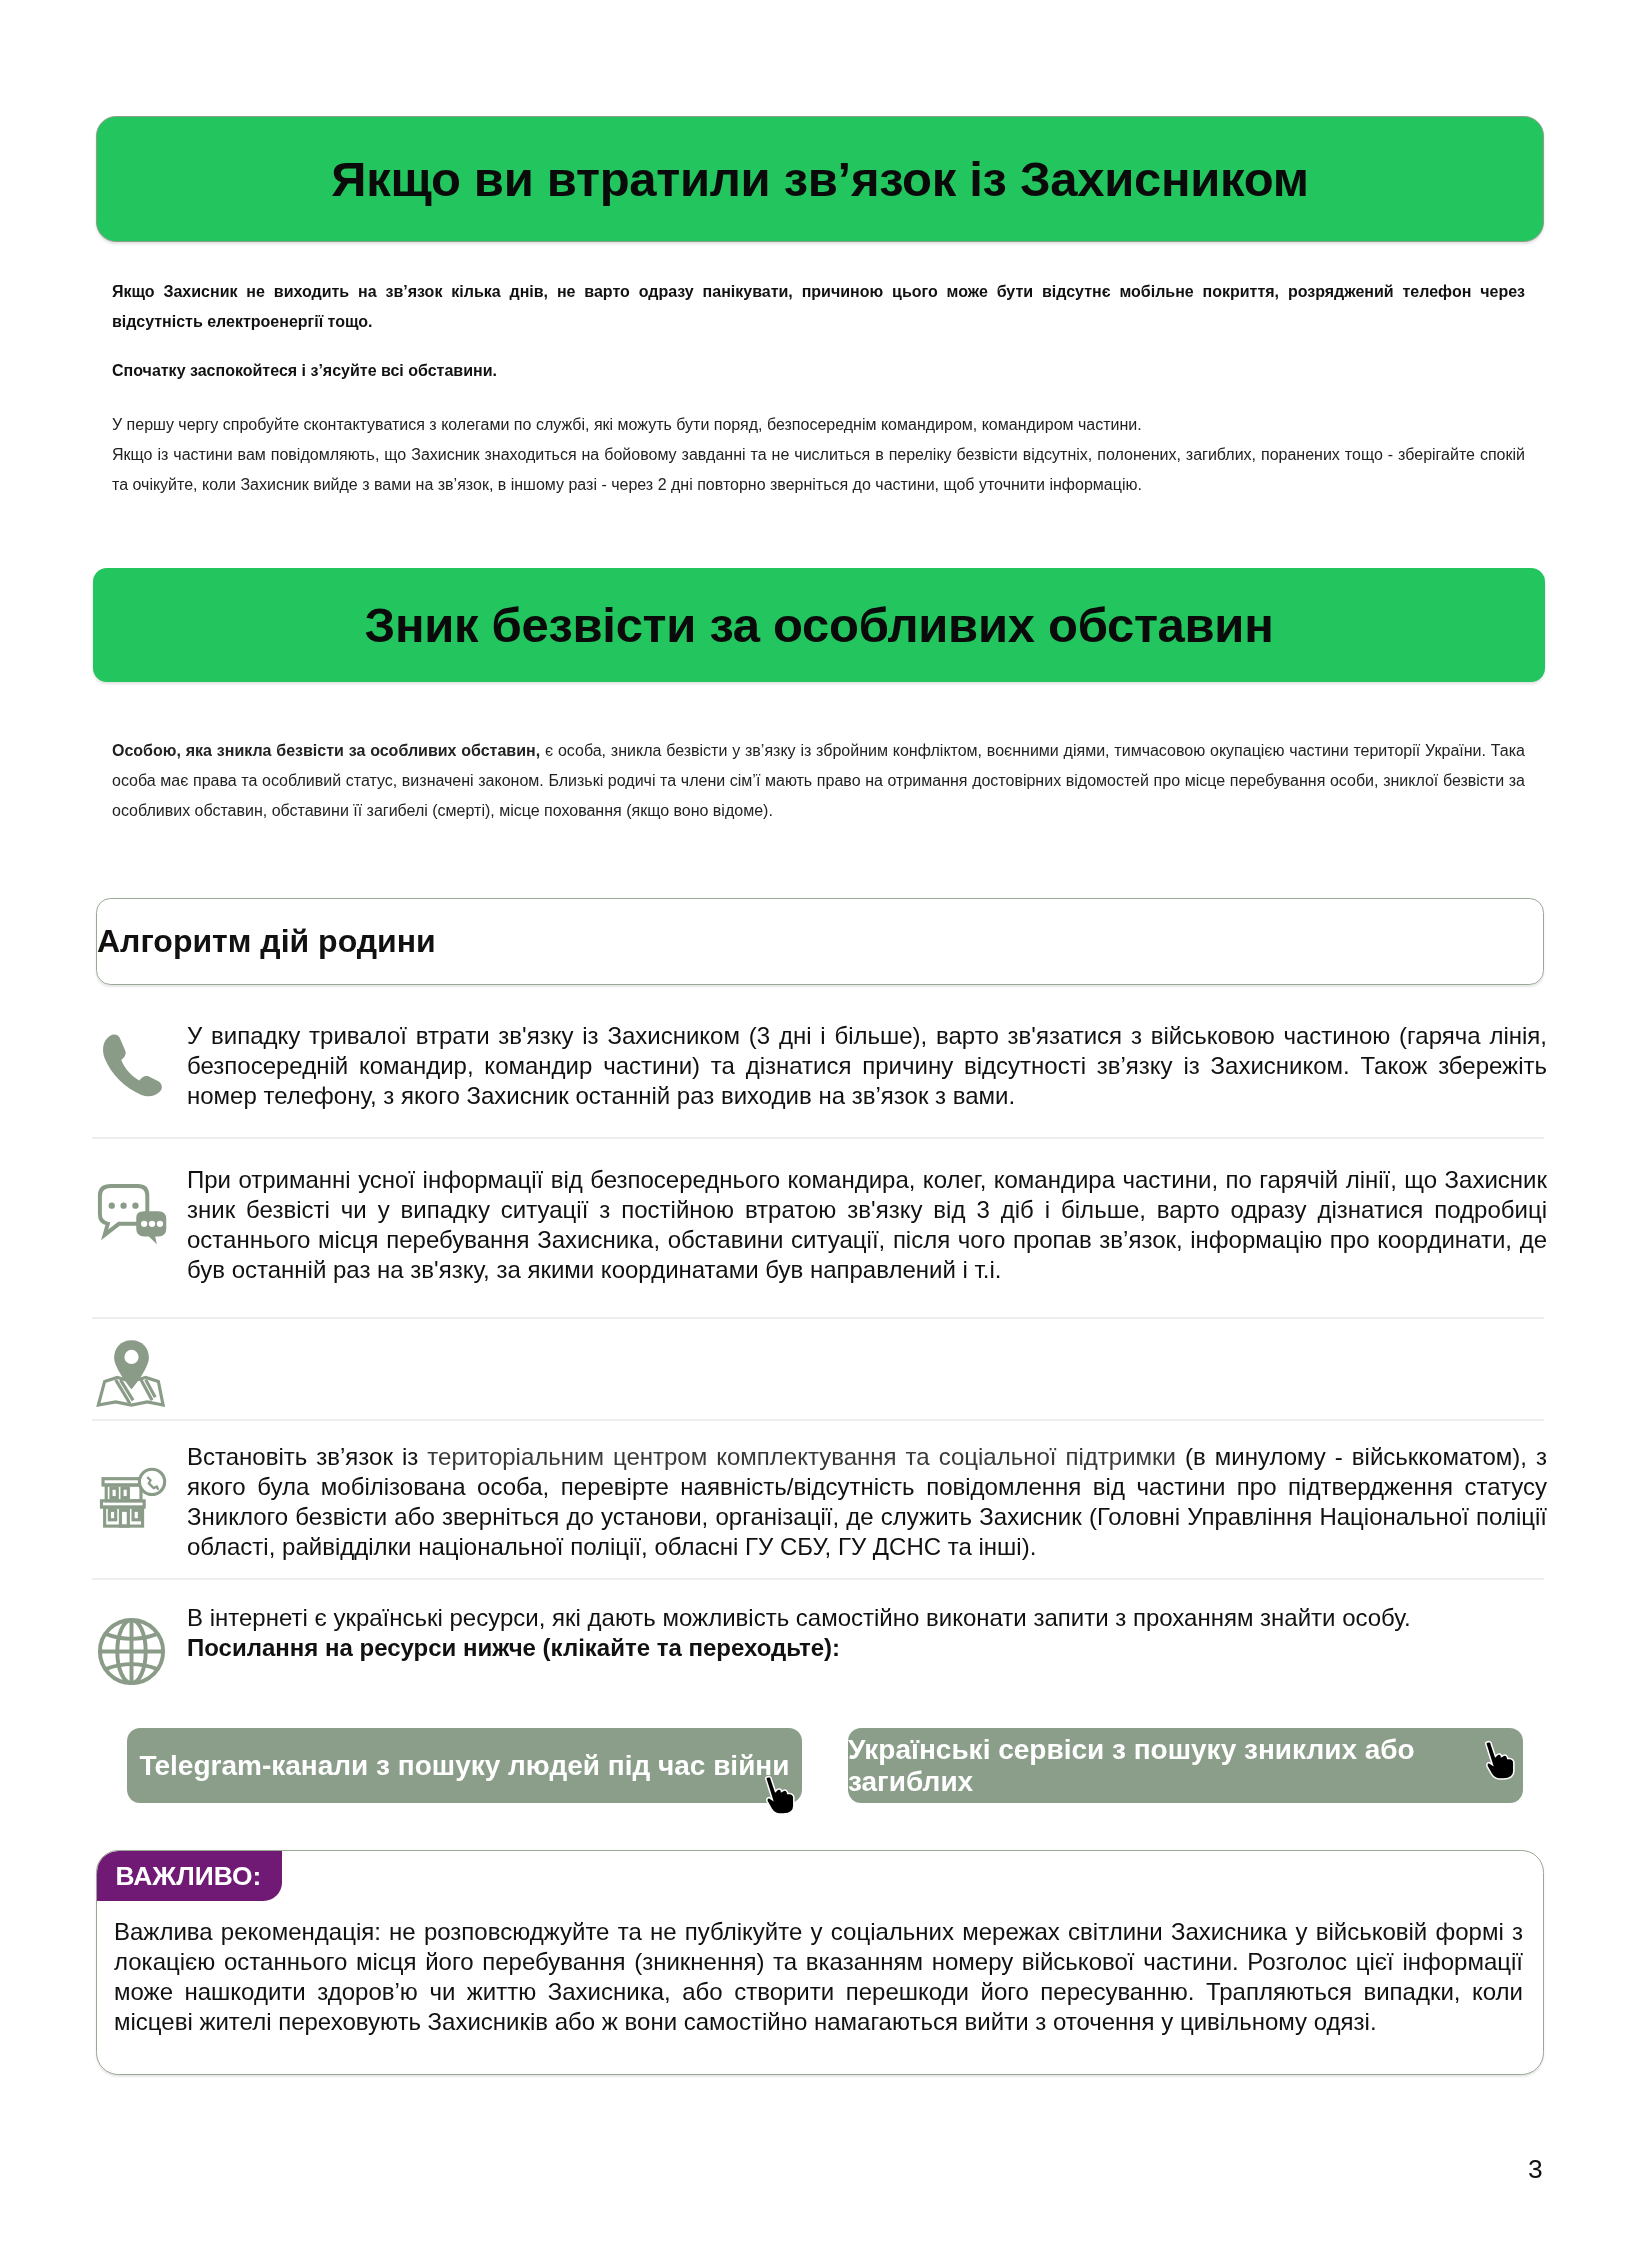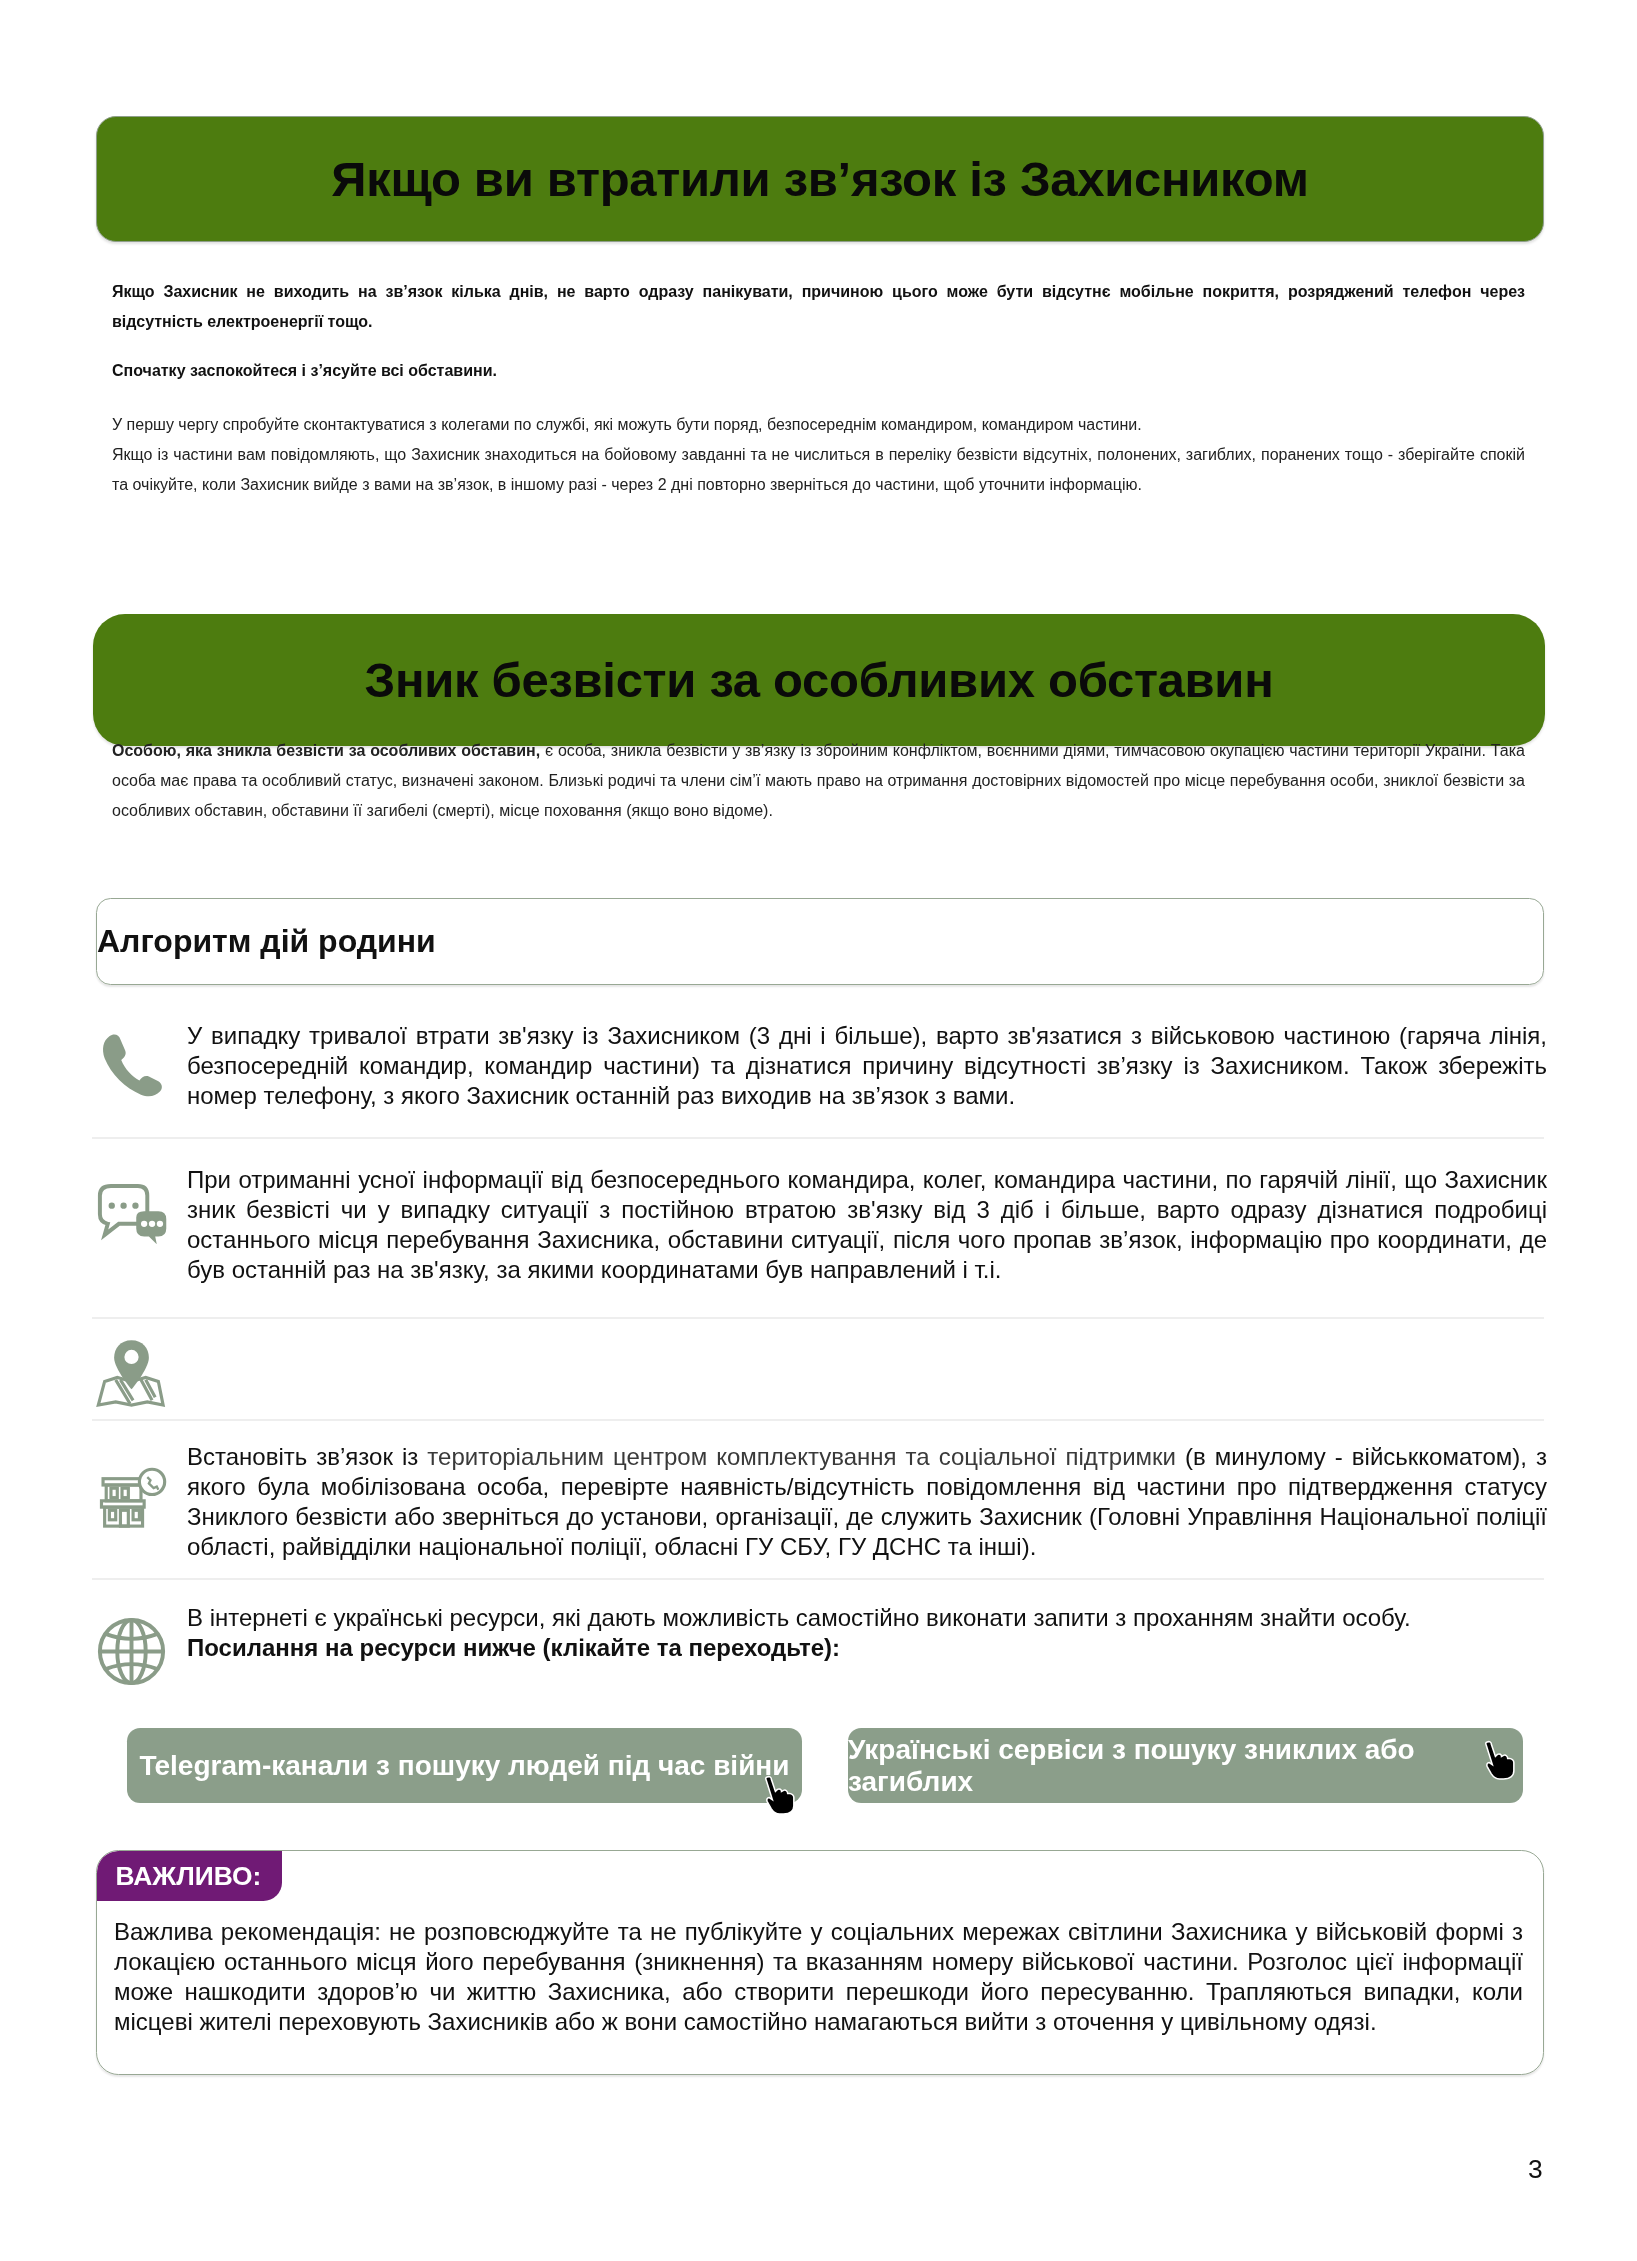--- a/index.html
+++ b/index.html
@@ -2,27 +2,27 @@
 <html style="font-size:10.6px"><head>
 <meta charset="utf-8">
 <style>
   html, body { margin: 0; padding: 0; background: #ffffff; }
   body {
     width: 1637px; height: 2261px; position: relative; overflow: hidden;
     font-family: "Liberation Sans", "DejaVu Sans", sans-serif; color: #111;
   }
   .banner {
     position: absolute; left: 96px; width: 1446px;
-    background: #4d7c0f; border: 1.3px solid #8f9f8b; border-radius: 20px;
+    background: #22c55e; border: 1.3px solid #8f9f8b; border-radius: 20px;
     box-shadow: 0 2px 2.6px rgba(0,0,0,0.12);
     display: flex; align-items: center; justify-content: center;
     font-weight: bold; font-size: 49px; color: #0a0a0a; letter-spacing: -0.3px;
   }
   .banner.b1 { top: 116px; height: 124px; }
-  .banner.b2 { top: 614px; height: 132px; border: none; border-radius: 32px; left: 93px; width: 1452px; }
+  .banner.b2 { top: 568px; height: 114px; border: none; border-radius: 14px; left: 93px; width: 1452px; }
   .para {
     position: absolute; left: 112px; width: 1413px; font-size: 16px; line-height: 30px;
     text-align: justify;
     margin-top: 14px;
   }
   .para b { font-weight: bold; }
   .algo-box {
     position: absolute; left: 96px; top: 898px; width: 1446px; height: 85px;
     border: 1.7px solid #98a894; border-radius: 14.5px; box-shadow: 0 2px 2px rgba(0,0,0,0.10);
     display: flex; align-items: center; justify-content: flex-start;

